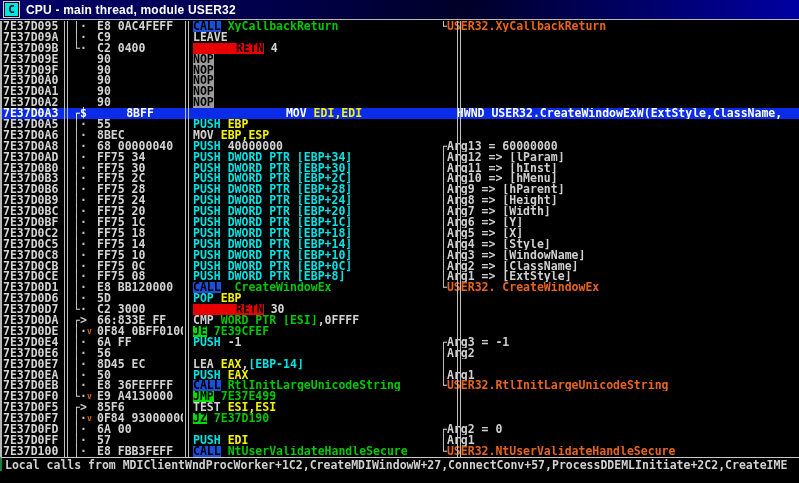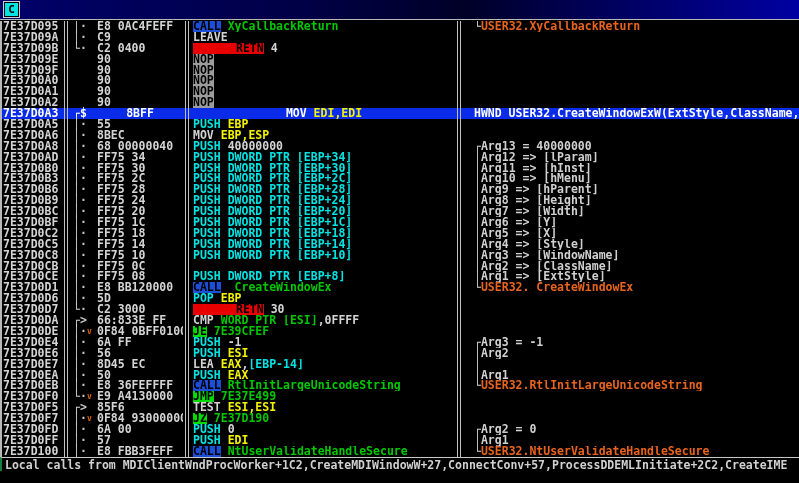--- a/index.html
+++ b/index.html
@@ -19,21 +19,21 @@
            border-left:2px solid #b8b8b8;background:#000;overflow:hidden;}
   .vsep{position:absolute;top:0;bottom:0;width:4px;box-sizing:border-box;z-index:6;
         border-left:1px solid #c0c0c0;border-right:1px solid #c0c0c0;}
   .row{position:relative;height:10.9px;white-space:pre;color:#d4d4d4;
        font:bold 11.5px/10.9px "DejaVu Sans Mono",monospace;}
   .row.sel{background:#0a2ce8;text-align:center;}
   .ca{position:absolute;left:1px;top:0;color:#d4d4d4;}
   .cm{position:absolute;left:71px;top:0;}
   .cbyt{position:absolute;left:95px;top:0;width:86px;overflow:hidden;color:#d4d4d4;}
   .cins{position:absolute;left:191px;top:0;width:262px;overflow:hidden;}
-  .ccmt{position:absolute;left:472px;top:0;right:0;overflow:hidden;}
+  .ccmt{position:absolute;left:438px;top:0;right:0;overflow:hidden;}
   .sel .ca,.sel .cbyt,.sel .mn,.sel .sy,.sel .bk{color:#ffffff;}
   
   .mn{color:#d4d4d4;} .pu{color:#00e4e4;margin-top:42px;} .rg{color:#f4f400;} .st{color:#00e4e4;}
   .me{color:#00c800;text-align:center;} .im{color:#d4d4d4;} .tg{color:#00c800;}
   .cb{background:#1d4ed8;color:#000;} .jb{background:#00dc00;color:#000;}
   .rb{background:#e80000;color:#000;padding-left:43px;} .nb{background:#9c9c9c;color:#000;}
   .li{color:#e8641e;} .ar{color:#d0d0d0;} .wh{color:#ffffff;}
   .bk{color:#d0d0d0;} .sy{color:#c8c8c8;}
   .dn{color:#e06000;font-size:8px;vertical-align:1px;}
   
@@ -42,64 +42,65 @@
              display:flex;align-items:center;}
   .status-text{color:#d0d0d0;padding-left:3px;white-space:nowrap;overflow:hidden;
                font:bold 11.5px/14px "DejaVu Sans Mono",monospace;}
 </style>
 </head>
 <body>
 
 <div class="window">
   <div class="titlebar">
     <span class="app-icon">C</span>
+    <span class="title-text">CPU - main thread, module USER32</span>
   </div>
 
   <div class="listing" id="listing">
     <div class="vsep" style="left:62px"></div>
     <div class="vsep" style="left:183px"></div>
     <div class="vsep" style="left:455px"></div>
   <div class="row"><span class="ca">7E37D095</span><span class="cm"><span class="bk">│</span><span class="sy">·</span></span><span class="cbyt">E8 0AC4FEFF</span><span class="cins"><span class="cb">CALL</span><span class="mn"> </span><span class="tg">XyCallbackReturn</span></span><span class="ccmt"><span class="bk">└</span><span class="li">USER32.XyCallbackReturn</span></span></div>
       <div class="row"><span class="ca">7E37D09A</span><span class="cm"><span class="bk">│</span><span class="sy">·</span></span><span class="cbyt">C9</span><span class="cins"><span class="mn">LEAVE</span></span><span class="ccmt"></span></div>
       <div class="row"><span class="ca">7E37D09B</span><span class="cm"><span class="bk">└</span><span class="sy">·</span></span><span class="cbyt">C2 0400</span><span class="cins"><span class="rb">RETN</span><span class="im"> 4</span></span><span class="ccmt"></span></div>
       <div class="row"><span class="ca">7E37D09E</span><span class="cm"></span><span class="cbyt">90</span><span class="cins"><span class="nb">NOP</span></span><span class="ccmt"></span></div>
       <div class="row"><span class="ca">7E37D09F</span><span class="cm"></span><span class="cbyt">90</span><span class="cins"><span class="nb">NOP</span></span><span class="ccmt"></span></div>
       <div class="row"><span class="ca">7E37D0A0</span><span class="cm"></span><span class="cbyt">90</span><span class="cins"><span class="nb">NOP</span></span><span class="ccmt"></span></div>
       <div class="row"><span class="ca">7E37D0A1</span><span class="cm"></span><span class="cbyt">90</span><span class="cins"><span class="nb">NOP</span></span><span class="ccmt"></span></div>
       <div class="row"><span class="ca">7E37D0A2</span><span class="cm"></span><span class="cbyt">90</span><span class="cins"><span class="nb">NOP</span></span><span class="ccmt"></span></div>
       <div class="row sel"><span class="ca">7E37D0A3</span><span class="cm"><span class="bk">┌</span><span class="sy">$</span></span><span class="cbyt">8BFF</span><span class="cins"><span class="mn">MOV </span><span class="rg">EDI,EDI</span></span><span class="ccmt"><span class="wh">HWND USER32.CreateWindowExW(ExtStyle,ClassName,</span></span></div>
       <div class="row"><span class="ca">7E37D0A5</span><span class="cm"><span class="bk">│</span><span class="sy">·</span></span><span class="cbyt">55</span><span class="cins"><span class="pu">PUSH </span><span class="rg">EBP</span></span><span class="ccmt"></span></div>
       <div class="row"><span class="ca">7E37D0A6</span><span class="cm"><span class="bk">│</span><span class="sy">·</span></span><span class="cbyt">8BEC</span><span class="cins"><span class="mn">MOV </span><span class="rg">EBP,ESP</span></span><span class="ccmt"></span></div>
-      <div class="row"><span class="ca">7E37D0A8</span><span class="cm"><span class="bk">│</span><span class="sy">·</span></span><span class="cbyt">68 00000040</span><span class="cins"><span class="pu">PUSH </span><span class="im">40000000</span></span><span class="ccmt"><span class="bk">┌</span><span class="ar">Arg13 = 40000000</span></span></div>
+      <div class="row"><span class="ca">7E37D0A8</span><span class="cm"><span class="bk">│</span><span class="sy">·</span></span><span class="cbyt">68 00000040</span><span class="cins"><span class="pu">PUSH </span><span class="im">40000000</span></span><span class="ccmt"><span class="bk">┌</span><span class="ar">Arg13 = 60000000</span></span></div>
       <div class="row"><span class="ca">7E37D0AD</span><span class="cm"><span class="bk">│</span><span class="sy">·</span></span><span class="cbyt">FF75 34</span><span class="cins"><span class="pu">PUSH </span><span class="st">DWORD PTR [EBP+34]</span></span><span class="ccmt"><span class="bk">│</span><span class="ar">Arg12 =&gt; [lParam]</span></span></div>
       <div class="row"><span class="ca">7E37D0B0</span><span class="cm"><span class="bk">│</span><span class="sy">·</span></span><span class="cbyt">FF75 30</span><span class="cins"><span class="pu">PUSH </span><span class="st">DWORD PTR [EBP+30]</span></span><span class="ccmt"><span class="bk">│</span><span class="ar">Arg11 =&gt; [hInst]</span></span></div>
       <div class="row"><span class="ca">7E37D0B3</span><span class="cm"><span class="bk">│</span><span class="sy">·</span></span><span class="cbyt">FF75 2C</span><span class="cins"><span class="pu">PUSH </span><span class="st">DWORD PTR [EBP+2C]</span></span><span class="ccmt"><span class="bk">│</span><span class="ar">Arg10 =&gt; [hMenu]</span></span></div>
       <div class="row"><span class="ca">7E37D0B6</span><span class="cm"><span class="bk">│</span><span class="sy">·</span></span><span class="cbyt">FF75 28</span><span class="cins"><span class="pu">PUSH </span><span class="st">DWORD PTR [EBP+28]</span></span><span class="ccmt"><span class="bk">│</span><span class="ar">Arg9 =&gt; [hParent]</span></span></div>
       <div class="row"><span class="ca">7E37D0B9</span><span class="cm"><span class="bk">│</span><span class="sy">·</span></span><span class="cbyt">FF75 24</span><span class="cins"><span class="pu">PUSH </span><span class="st">DWORD PTR [EBP+24]</span></span><span class="ccmt"><span class="bk">│</span><span class="ar">Arg8 =&gt; [Height]</span></span></div>
       <div class="row"><span class="ca">7E37D0BC</span><span class="cm"><span class="bk">│</span><span class="sy">·</span></span><span class="cbyt">FF75 20</span><span class="cins"><span class="pu">PUSH </span><span class="st">DWORD PTR [EBP+20]</span></span><span class="ccmt"><span class="bk">│</span><span class="ar">Arg7 =&gt; [Width]</span></span></div>
       <div class="row"><span class="ca">7E37D0BF</span><span class="cm"><span class="bk">│</span><span class="sy">·</span></span><span class="cbyt">FF75 1C</span><span class="cins"><span class="pu">PUSH </span><span class="st">DWORD PTR [EBP+1C]</span></span><span class="ccmt"><span class="bk">│</span><span class="ar">Arg6 =&gt; [Y]</span></span></div>
       <div class="row"><span class="ca">7E37D0C2</span><span class="cm"><span class="bk">│</span><span class="sy">·</span></span><span class="cbyt">FF75 18</span><span class="cins"><span class="pu">PUSH </span><span class="st">DWORD PTR [EBP+18]</span></span><span class="ccmt"><span class="bk">│</span><span class="ar">Arg5 =&gt; [X]</span></span></div>
       <div class="row"><span class="ca">7E37D0C5</span><span class="cm"><span class="bk">│</span><span class="sy">·</span></span><span class="cbyt">FF75 14</span><span class="cins"><span class="pu">PUSH </span><span class="st">DWORD PTR [EBP+14]</span></span><span class="ccmt"><span class="bk">│</span><span class="ar">Arg4 =&gt; [Style]</span></span></div>
       <div class="row"><span class="ca">7E37D0C8</span><span class="cm"><span class="bk">│</span><span class="sy">·</span></span><span class="cbyt">FF75 10</span><span class="cins"><span class="pu">PUSH </span><span class="st">DWORD PTR [EBP+10]</span></span><span class="ccmt"><span class="bk">│</span><span class="ar">Arg3 =&gt; [WindowName]</span></span></div>
-      <div class="row"><span class="ca">7E37D0CB</span><span class="cm"><span class="bk">│</span><span class="sy">·</span></span><span class="cbyt">FF75 0C</span><span class="ccmt"><span class="bk">│</span><span class="ar">Arg2 =&gt; [ClassName]</span></span></div>
+      <div class="row"><span class="ca">7E37D0CB</span><span class="cm"><span class="bk">│</span><span class="sy">·</span></span><span class="cbyt">FF75 0C</span><span class="cins"><span class="pu">PUSH </span><span class="st">DWORD PTR [EBP+0C]</span></span><span class="ccmt"><span class="bk">│</span><span class="ar">Arg2 =&gt; [ClassName]</span></span></div>
       <div class="row"><span class="ca">7E37D0CE</span><span class="cm"><span class="bk">│</span><span class="sy">·</span></span><span class="cbyt">FF75 08</span><span class="cins"><span class="pu">PUSH </span><span class="st">DWORD PTR [EBP+8]</span></span><span class="ccmt"><span class="bk">│</span><span class="ar">Arg1 =&gt; [ExtStyle]</span></span></div>
       <div class="row"><span class="ca">7E37D0D1</span><span class="cm"><span class="bk">│</span><span class="sy">·</span></span><span class="cbyt">E8 BB120000</span><span class="cins"><span class="cb">CALL</span><span class="mn"> </span><span class="tg">_CreateWindowEx</span></span><span class="ccmt"><span class="bk">└</span><span class="li">USER32._CreateWindowEx</span></span></div>
       <div class="row"><span class="ca">7E37D0D6</span><span class="cm"><span class="bk">│</span><span class="sy">·</span></span><span class="cbyt">5D</span><span class="cins"><span class="pu">POP </span><span class="rg">EBP</span></span><span class="ccmt"></span></div>
       <div class="row"><span class="ca">7E37D0D7</span><span class="cm"><span class="bk">└</span><span class="sy">·</span></span><span class="cbyt">C2 3000</span><span class="cins"><span class="rb">RETN</span><span class="im"> 30</span></span><span class="ccmt"></span></div>
       <div class="row"><span class="ca">7E37D0DA</span><span class="cm"><span class="bk">┌</span><span class="sy">&gt;</span></span><span class="cbyt">66:833E FF</span><span class="cins"><span class="mn">CMP </span><span class="me">WORD PTR [ESI]</span><span class="im">,0FFFF</span></span><span class="ccmt"></span></div>
       <div class="row"><span class="ca">7E37D0DE</span><span class="cm"><span class="bk">│</span><span class="sy">·</span><span class="dn">v</span></span><span class="cbyt">0F84 0BFF0100</span><span class="cins"><span class="jb">JE</span><span class="tg"> 7E39CFEF</span></span><span class="ccmt"></span></div>
       <div class="row"><span class="ca">7E37D0E4</span><span class="cm"><span class="bk">│</span><span class="sy">·</span></span><span class="cbyt">6A FF</span><span class="cins"><span class="pu">PUSH </span><span class="im">-1</span></span><span class="ccmt"><span class="bk">┌</span><span class="ar">Arg3 = -1</span></span></div>
-      <div class="row"><span class="ca">7E37D0E6</span><span class="cm"><span class="bk">│</span><span class="sy">·</span></span><span class="cbyt">56</span><span class="cins"><span class="pu">PUSH </span><span class="rg">ESI</span></span><span class="ccmt"><span class="bk">│</span><span class="ar">Arg2</span></span></div>
+      <div class="row"><span class="ca">7E37D0E6</span><span class="cm"><span class="bk">│</span><span class="sy">·</span></span><span class="cbyt">56</span><span class="ccmt"><span class="bk">│</span><span class="ar">Arg2</span></span></div>
       <div class="row"><span class="ca">7E37D0E7</span><span class="cm"><span class="bk">│</span><span class="sy">·</span></span><span class="cbyt">8D45 EC</span><span class="cins"><span class="mn">LEA </span><span class="rg">EAX</span><span class="im">,</span><span class="st">[EBP-14]</span></span><span class="ccmt"><span class="bk">│</span></span></div>
       <div class="row"><span class="ca">7E37D0EA</span><span class="cm"><span class="bk">│</span><span class="sy">·</span></span><span class="cbyt">50</span><span class="cins"><span class="pu">PUSH </span><span class="rg">EAX</span></span><span class="ccmt"><span class="bk">│</span><span class="ar">Arg1</span></span></div>
       <div class="row"><span class="ca">7E37D0EB</span><span class="cm"><span class="bk">│</span><span class="sy">·</span></span><span class="cbyt">E8 36FEFFFF</span><span class="cins"><span class="cb">CALL</span><span class="mn"> </span><span class="tg">RtlInitLargeUnicodeString</span></span><span class="ccmt"><span class="bk">└</span><span class="li">USER32.RtlInitLargeUnicodeString</span></span></div>
       <div class="row"><span class="ca">7E37D0F0</span><span class="cm"><span class="bk">└</span><span class="sy">·</span><span class="dn">v</span></span><span class="cbyt">E9 A4130000</span><span class="cins"><span class="jb">JMP</span><span class="tg"> 7E37E499</span></span><span class="ccmt"></span></div>
       <div class="row"><span class="ca">7E37D0F5</span><span class="cm"><span class="bk">┌</span><span class="sy">&gt;</span></span><span class="cbyt">85F6</span><span class="cins"><span class="mn">TEST </span><span class="rg">ESI,ESI</span></span><span class="ccmt"></span></div>
       <div class="row"><span class="ca">7E37D0F7</span><span class="cm"><span class="bk">│</span><span class="sy">·</span><span class="dn">v</span></span><span class="cbyt">0F84 93000000</span><span class="cins"><span class="jb">JZ</span><span class="tg"> 7E37D190</span></span><span class="ccmt"></span></div>
-      <div class="row"><span class="ca">7E37D0FD</span><span class="cm"><span class="bk">│</span><span class="sy">·</span></span><span class="cbyt">6A 00</span><span class="cins"><span class="pu">PUSH </span><span class="im">0</span></span><span class="ccmt"><span class="bk">┌</span><span class="ar">Arg2 = 0</span></span></div>
+      <div class="row"><span class="ca">7E37D0FD</span><span class="cm"><span class="bk">│</span><span class="sy">·</span></span><span class="cbyt">6A 00</span><span class="ccmt"><span class="bk">┌</span><span class="ar">Arg2 = 0</span></span></div>
       <div class="row"><span class="ca">7E37D0FF</span><span class="cm"><span class="bk">│</span><span class="sy">·</span></span><span class="cbyt">57</span><span class="cins"><span class="pu">PUSH </span><span class="rg">EDI</span></span><span class="ccmt"><span class="bk">│</span><span class="ar">Arg1</span></span></div>
       <div class="row"><span class="ca">7E37D100</span><span class="cm"><span class="bk">│</span><span class="sy">·</span></span><span class="cbyt">E8 FBB3FEFF</span><span class="cins"><span class="cb">CALL</span><span class="mn"> </span><span class="tg">NtUserValidateHandleSecure</span></span><span class="ccmt"><span class="bk">└</span><span class="li">USER32.NtUserValidateHandleSecure</span></span></div>
     </div>
 
   <div class="statusbar">
     <span class="status-text">Local calls from MDIClientWndProcWorker+1C2,CreateMDIWindowW+27,ConnectConv+57,ProcessDDEMLInitiate+2C2,CreateIME</span>
   </div>
 </div>
 
 </body></html>

